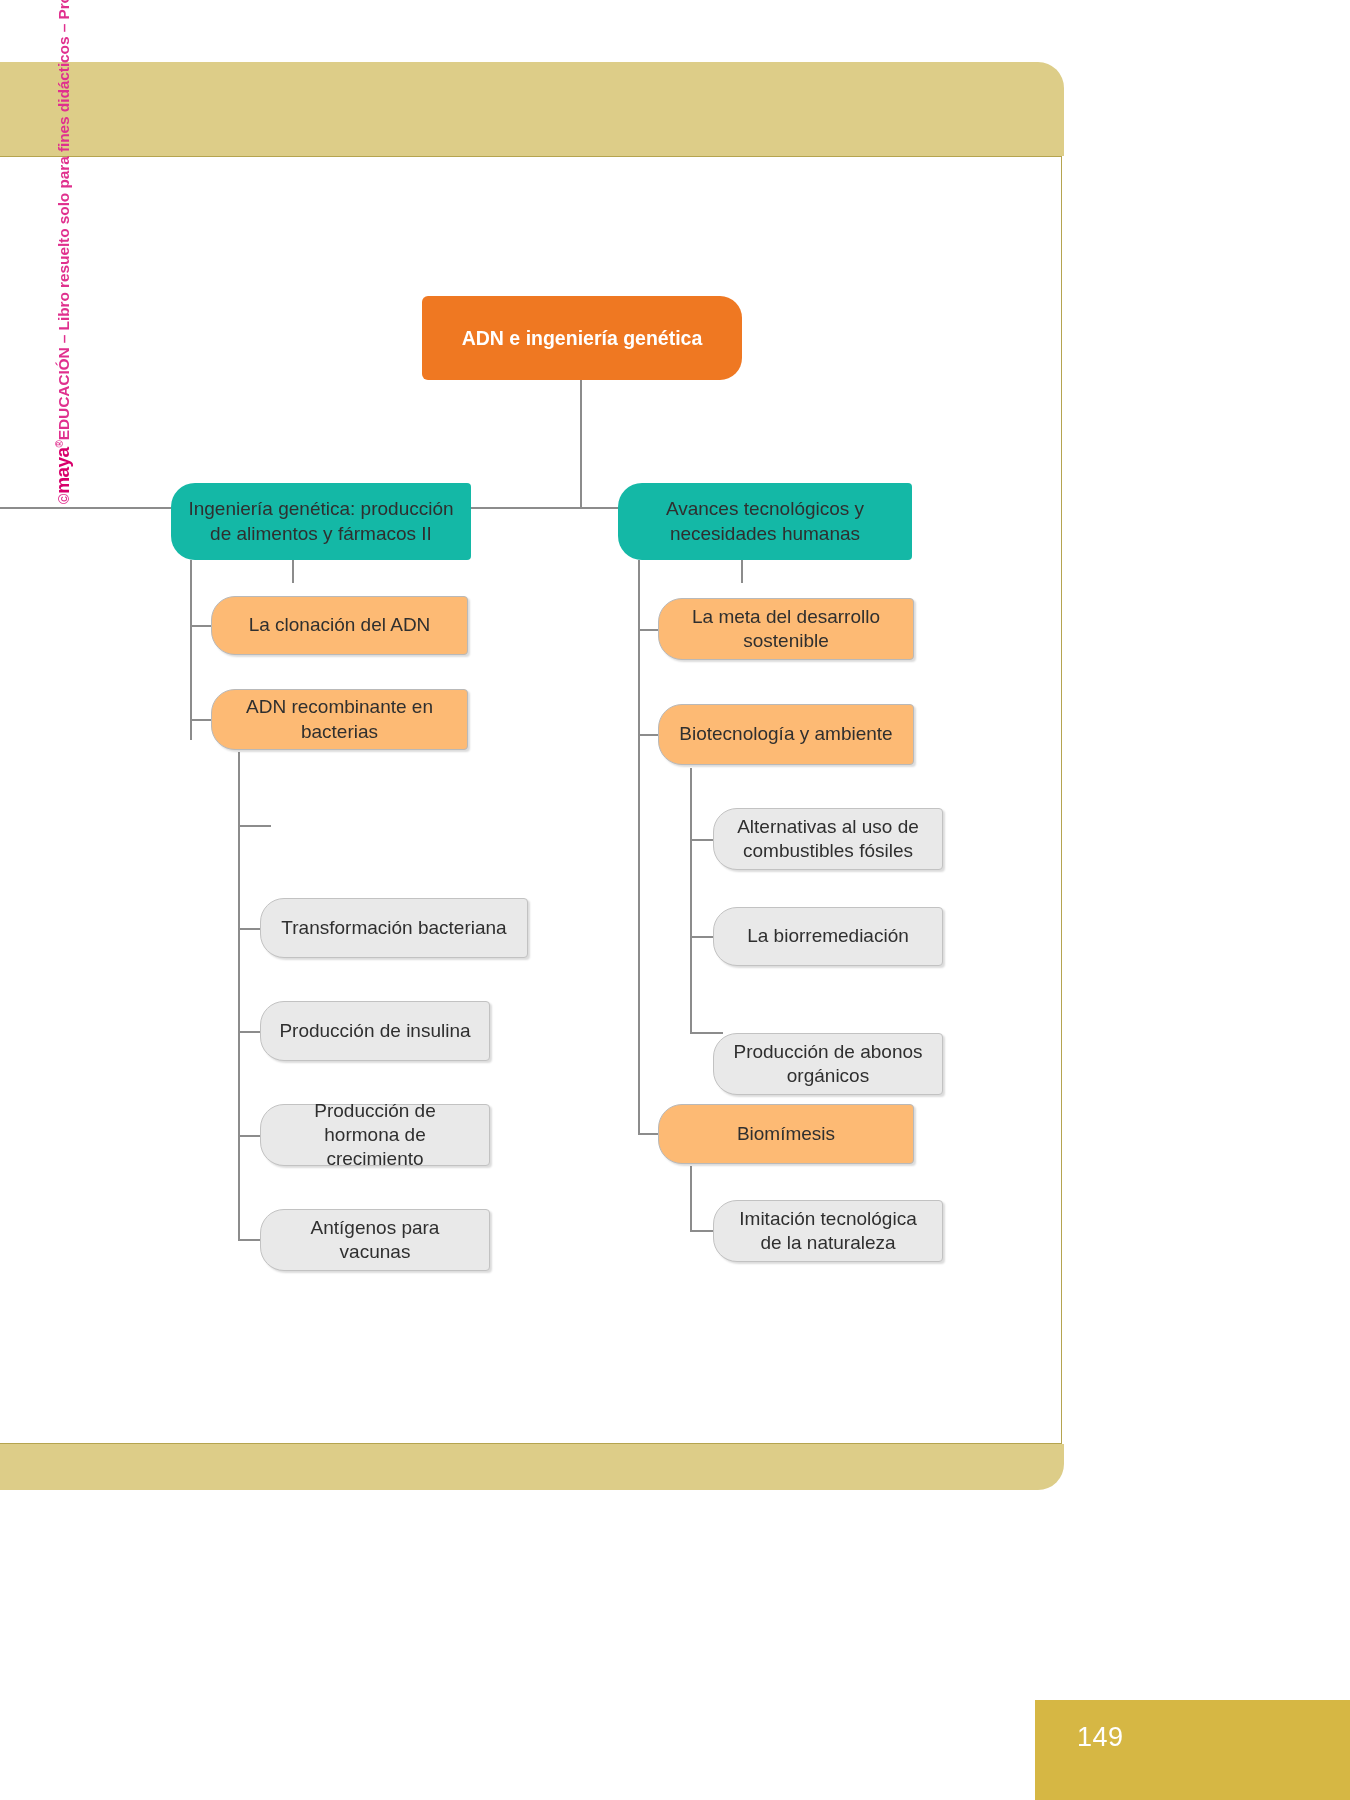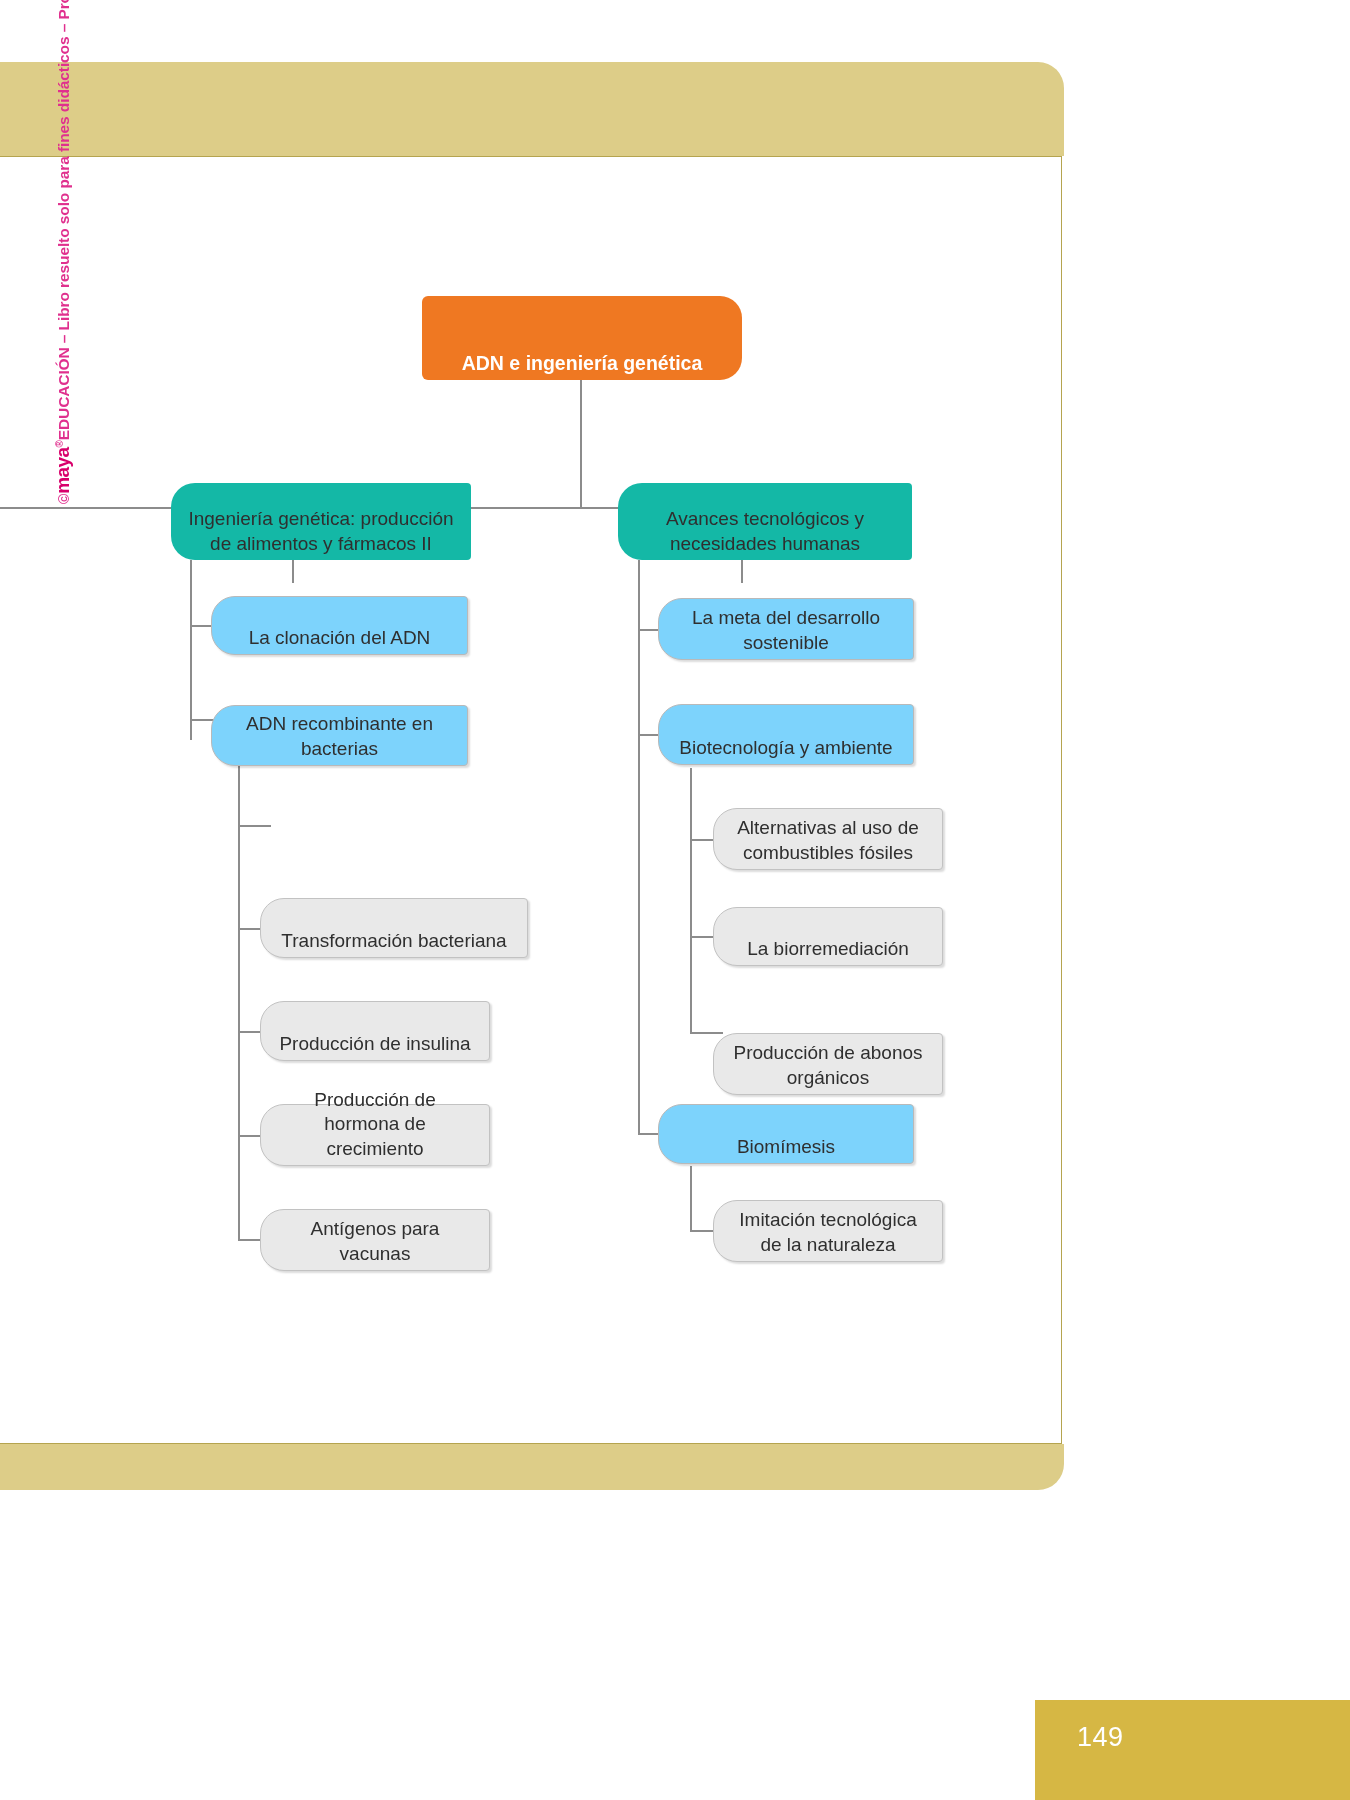--- a/index.html
+++ b/index.html
@@ -99,21 +99,21 @@
     position: absolute;
     left: 0;
     top: 0;
     width: 1350px;
     height: 1800px;
   }
   .node {
     position: absolute;
     box-sizing: border-box;
     display: flex;
-    align-items: flex-end;
+    align-items: center;
     justify-content: center;
     text-align: center;
     line-height: 1.28;
     padding: 4px 14px;
   }
 
   
   .node.lvl1 {
     background: #ef7822;
     color: #ffffff;
@@ -131,21 +131,21 @@
     color: #2f2f2f;
     font-size: 19px;
     border-top-left-radius: 24px;
     border-bottom-left-radius: 24px;
     border-top-right-radius: 4px;
     border-bottom-right-radius: 4px;
   }
 
   
   .node.lvl3 {
-    background: #7dd3fc;
+    background: #fdba74;
     color: #2f2f2f;
     font-size: 19px;
     border: 1.3px solid #b9b9b9;
     border-top-left-radius: 24px;
     border-bottom-left-radius: 24px;
     border-top-right-radius: 4px;
     border-bottom-right-radius: 4px;
     box-shadow: 2px 2px 2px rgba(0,0,0,0.14);
   }
 
@@ -227,21 +227,21 @@
     </div>
 
     <div class="node lvl2" style="left:618px; top:483px; width:294px; height:77px;">
       <span>Avances tecnológicos y necesidades humanas</span>
     </div>
 
     <div class="node lvl3" style="left:211px; top:596px; width:257px; height:59px;">
       <span>La clonación del ADN</span>
     </div>
 
-    <div class="node lvl3" style="left:211px; top:689px; width:257px; height:61px;margin-top:16px;">
+    <div class="node lvl3" style="left:211px; top:689px; width:257px; height:61px;">
       <span>ADN recombinante en bacterias</span>
     </div>
 
 
     <div class="node lvl4" style="left:260px; top:898px; width:268px; height:60px;">
       <span>Transformación bacteriana</span>
     </div>
 
     <div class="node lvl4" style="left:260px; top:1001px; width:230px; height:60px;">
       <span>Producción de insulina</span>

